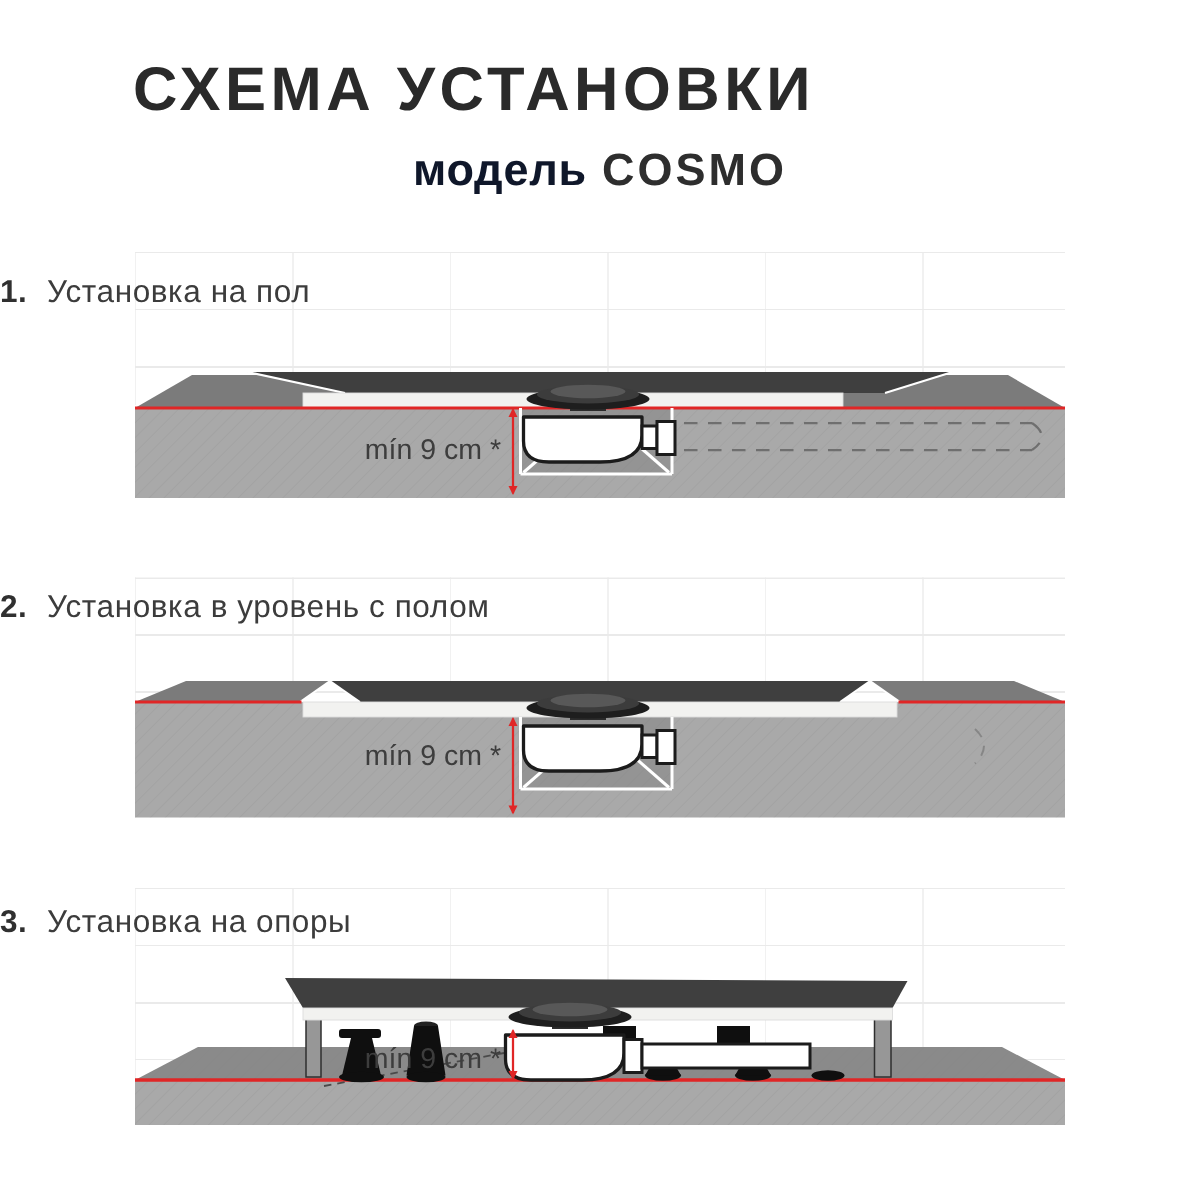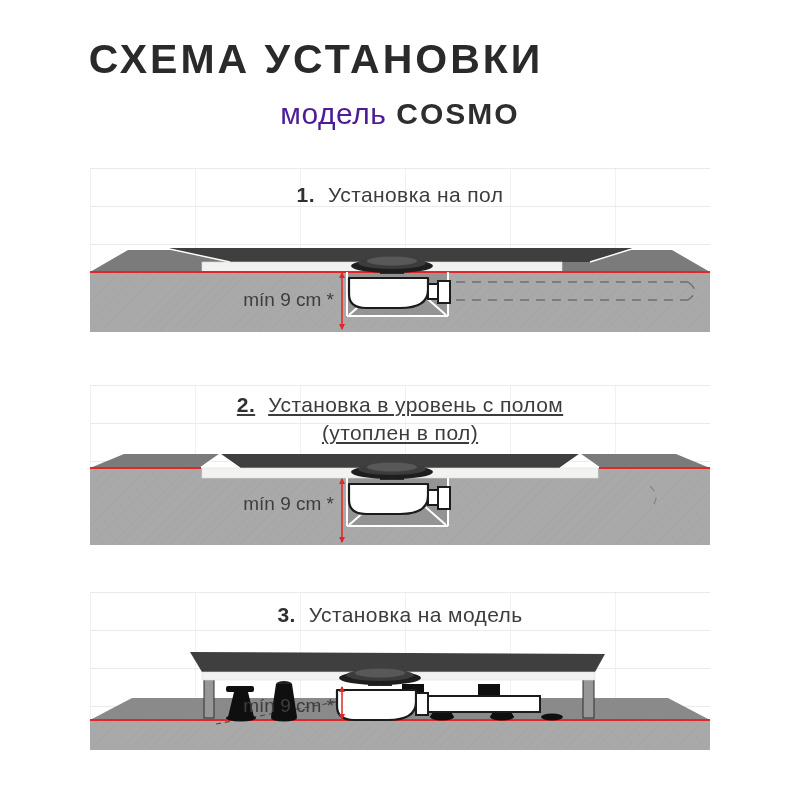--- a/index.html
+++ b/index.html
@@ -8,38 +8,38 @@
     font-family:"Liberation Sans", sans-serif;
   }
   .title{
     position:absolute;top:36px;left:0;width:632px;text-align:center;
     font-size:41px;font-weight:700;letter-spacing:3px;color:#2a2a2a;
   }
   .subtitle{
     position:absolute;top:97px;left:0;width:800px;text-align:center;
     font-size:30px;color:#2e2e2e;
   }
-  .subtitle .label{font-weight:400;letter-spacing:.5px;color:#4c1d95;}
+  .subtitle .label{font-weight:700;letter-spacing:.5px;color:#0f172a;}
   .subtitle .model{font-weight:700;letter-spacing:2px;margin-left:10px;margin-top:24px;}
   .tiles{
     position:absolute;left:90px;width:620px;
     background-image:
       repeating-linear-gradient(to bottom, #e7e7e7 0 1px, transparent 1px 38px),
       repeating-linear-gradient(to right, #efefef 0 1px, transparent 1px 105px);
     opacity:.85;
   }
   #tiles1{top:168px;height:102px;}
   #tiles2{top:385px;height:83px;}
   #tiles3{top:592px;height:128px;}
   .sec-heading{
-    position:absolute;left:0;width:800px;text-align:center;
+    position:absolute;left:0;width:800px;
     font-size:21px;color:#3c3c3c;letter-spacing:.4px;line-height:1.2;
   }
   #h1{top:182px;}
-  #h2{top:392px;text-decoration:underline;}
+  #h2{top:392px;}
   #h3{top:602px;}
   .sec-heading .num{font-weight:600;color:#303030;margin-right:13px;}
   .sec-heading .sub{display:block;margin-top:3px;}
   svg.diagram{position:absolute;left:90px;}
   #svg1{top:232px;}
   #svg2{top:446px;}
   #svg3{top:640px;}
   svg text{font-family:"Liberation Sans", sans-serif;}
 </style>
 </head>
@@ -110,21 +110,20 @@
     <line x1="252" y1="41" x2="252" y2="97"></line>
     <polygon points="252,40 249,46 255,46" fill="#e02626" stroke="none"></polygon>
     <polygon points="252,98 249,92 255,92" fill="#e02626" stroke="none"></polygon>
   </g>
   <text x="244" y="74" text-anchor="end" font-size="19" fill="#3d3d3d">mín 9 cm *</text>
 </svg>
 
 <div class="tiles" id="tiles2"></div>
 <div class="sec-heading" id="h2">
   <span class="num">2.</span><span>Установка в уровень с полом</span>
-  <span class="sub">(утоплен в пол)</span>
 </div>
 
 <svg class="diagram" id="svg2" width="620" height="112" viewBox="0 0 620 112">
   <defs>
     <pattern id="hatch2" width="7" height="7" patternUnits="userSpaceOnUse" patternTransform="rotate(45)">
       <line x1="0" y1="0" x2="0" y2="7" stroke="#7d7d7d" stroke-width="1.1" opacity="0.3"></line>
     </pattern>
   </defs>
 
   <g>
@@ -177,21 +176,21 @@
   <g stroke="#e02626" stroke-width="1.5">
     <line x1="252" y1="33" x2="252" y2="96"></line>
     <polygon points="252,32 249,38 255,38" fill="#e02626" stroke="none"></polygon>
     <polygon points="252,97 249,91 255,91" fill="#e02626" stroke="none"></polygon>
   </g>
   <text x="244" y="64" text-anchor="end" font-size="19" fill="#3d3d3d">mín 9 cm *</text>
 </svg>
 
 <div class="tiles" id="tiles3"></div>
 <div class="sec-heading" id="h3">
-  <span class="num">3.</span><span>Установка на модель</span>
+  <span class="num">3.</span><span>Установка на опоры</span>
 </div>
 
 <svg class="diagram" id="svg3" width="620" height="135" viewBox="0 0 620 135">
   <defs>
     <pattern id="hatch3" width="7" height="7" patternUnits="userSpaceOnUse" patternTransform="rotate(45)">
       <line x1="0" y1="0" x2="0" y2="7" stroke="#7d7d7d" stroke-width="1.1" opacity="0.3"></line>
     </pattern>
   </defs>
 
   <g>

